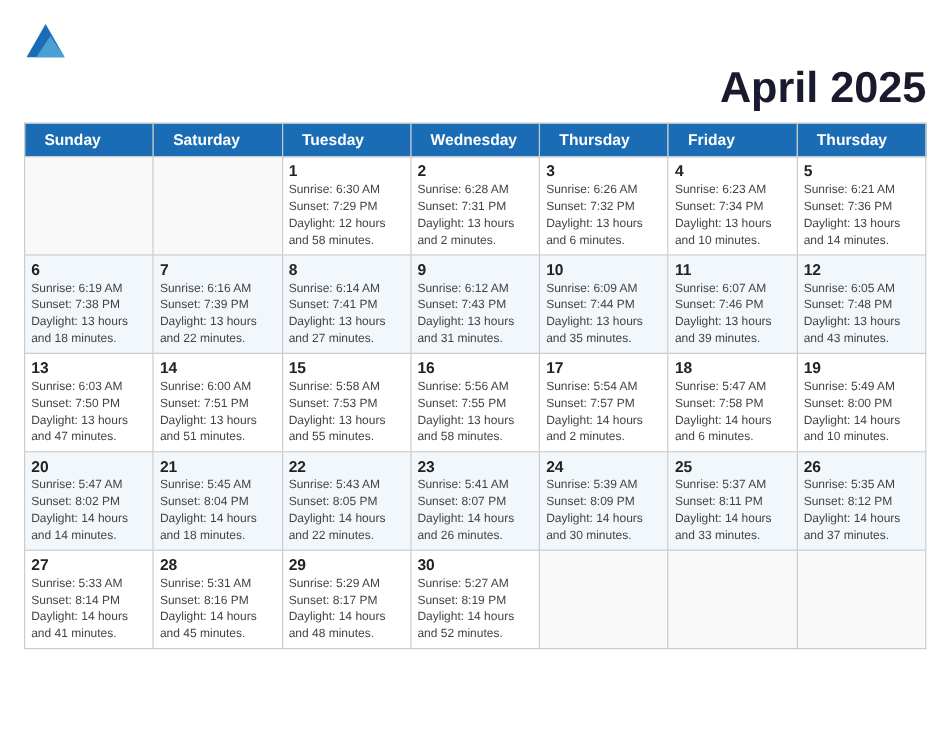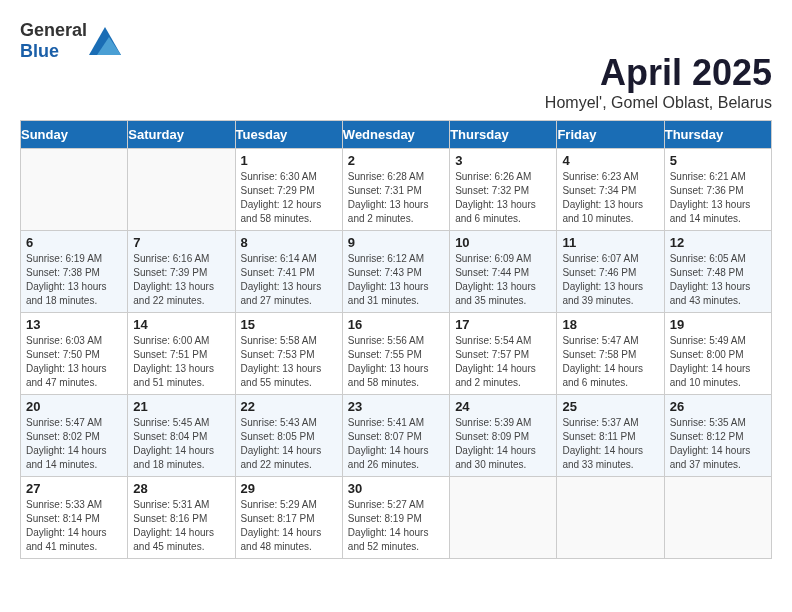--- a/index.html
+++ b/index.html
@@ -49,21 +49,21 @@
       color: #333;
     }
     .calendar {
       width: 100%;
       border-collapse: collapse;
       font-size: 11px;
     }
     .calendar thead th {
       background-color: #1a6db5;
       color: #fff;
-      padding: 6px 0;
+      padding: 6px 16px;
       text-align: left;
       font-size: 13px;
       font-weight: bold;
       border: 1px solid #ccc;
     }
     .calendar tbody td {
       border: 1px solid #ccc;
       vertical-align: top;
       padding: 4px 5px;
       width: 107px;
@@ -87,32 +87,27 @@
     }
     .row-shaded td {
       background-color: #f2f7fc;
     }
   </style>
 </head>
 <body>
 
 <div class="header">
   <div class="logo">
-    <div>
-      <span class="logo-text-general">General</span><br>
-      <span class="logo-text-blue">Blue</span>
-    </div>
     <svg class="logo-icon" viewBox="0 0 32 28" xmlns="http://www.w3.org/2000/svg">
       <polygon points="0,28 16,0 32,28" fill="#1a6db5"></polygon>
       <polygon points="8,28 20,10 32,28" fill="#4a9fd4"></polygon>
     </svg>
   </div>
   <div class="title-block">
     <div class="month-title">April 2025</div>
-    <div class="location-title">Homyel', Gomel Oblast, Belarus</div>
   </div>
 </div>
 
 <table class="calendar">
   <thead>
     <tr>
     <th>Sunday</th>
         <th>Saturday</th>
         <th>Tuesday</th>
         <th>Wednesday</th>

